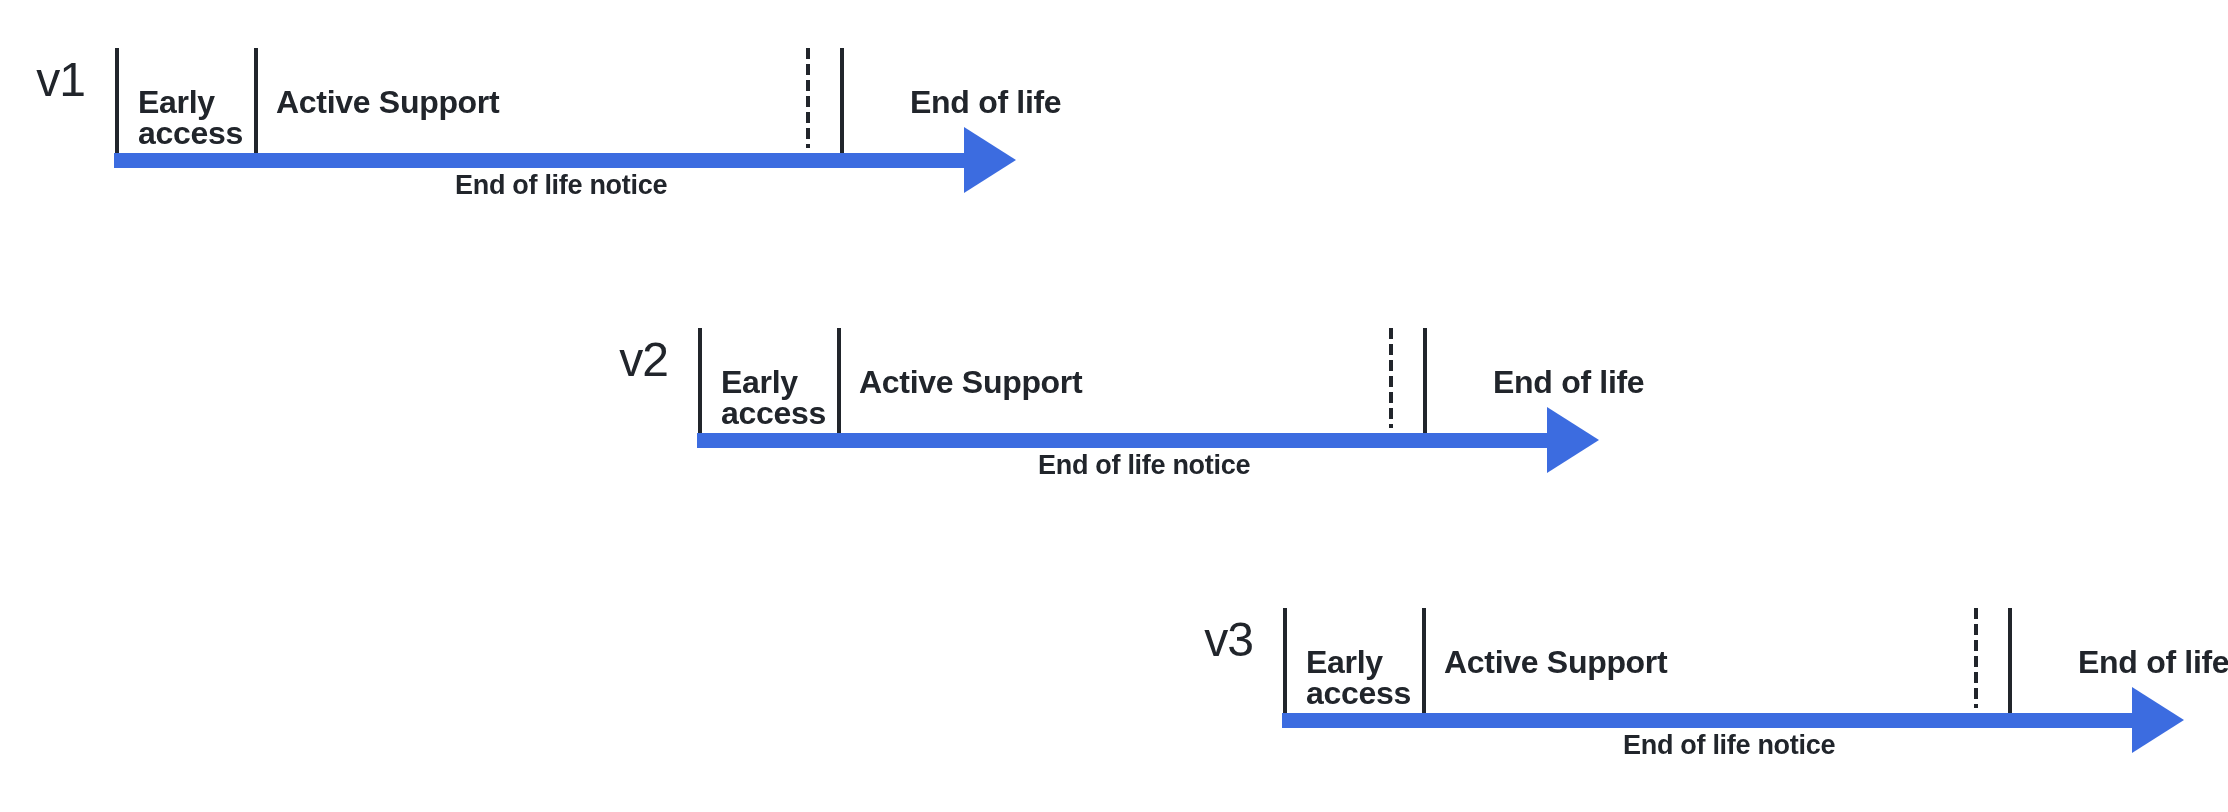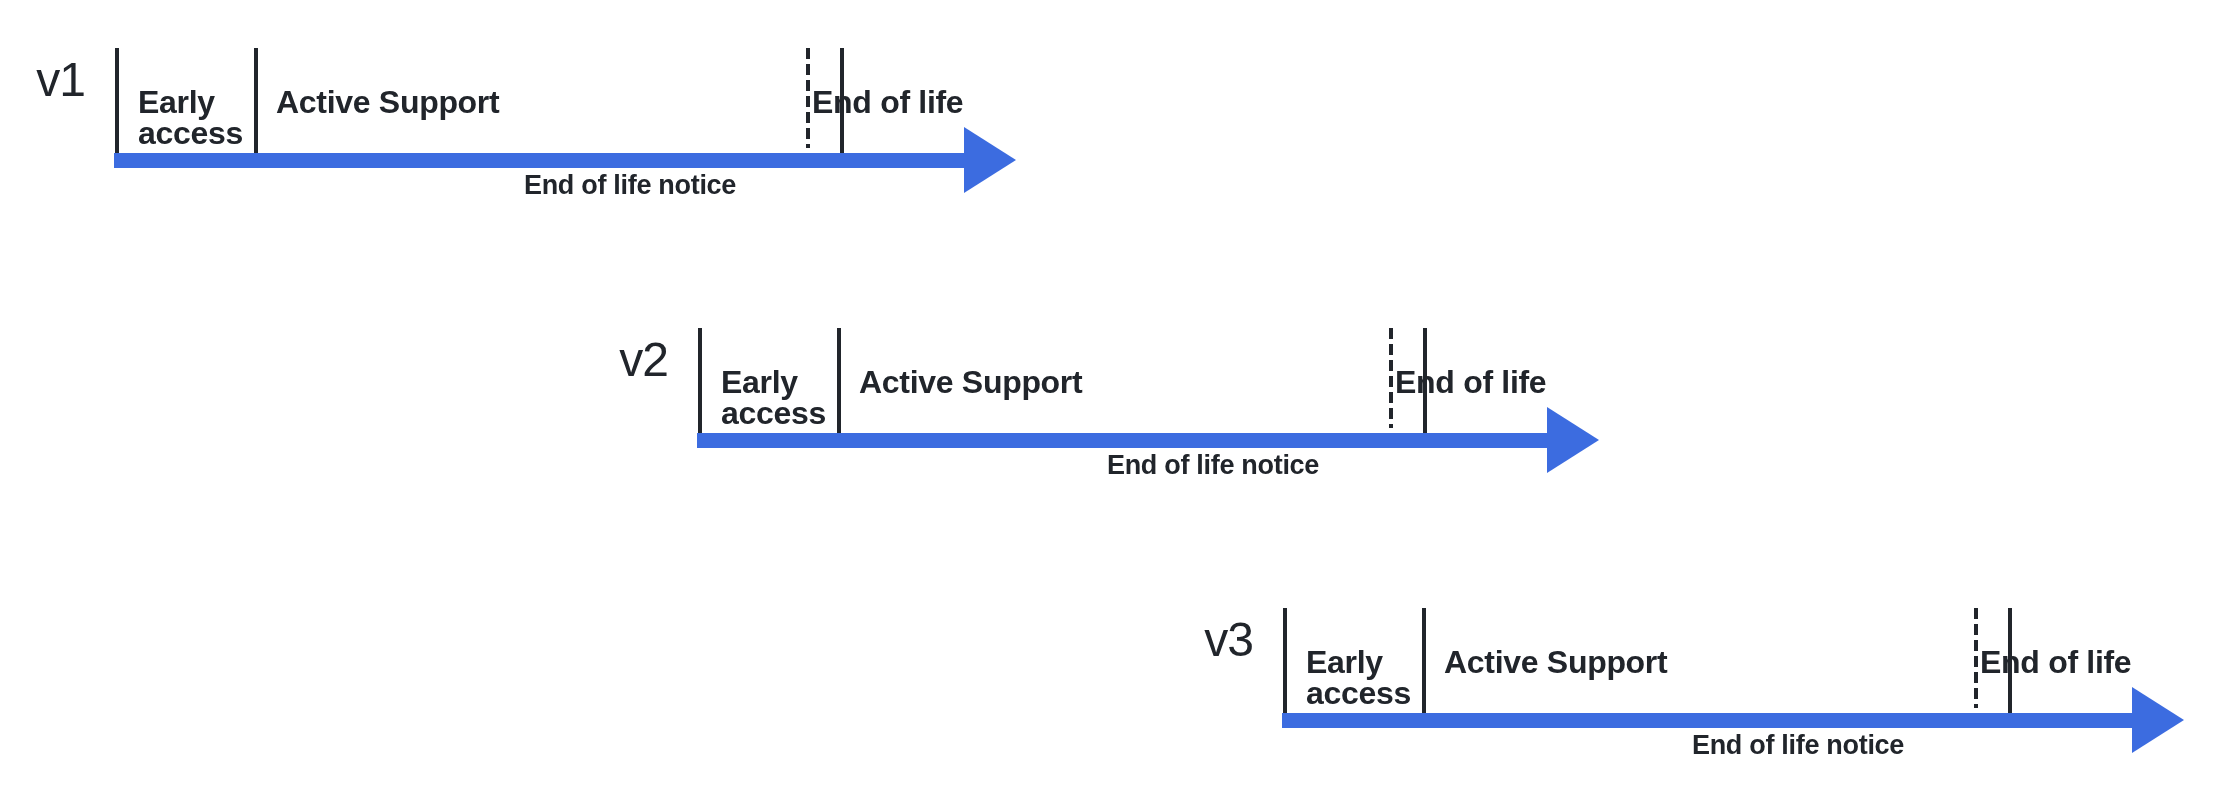--- a/index.html
+++ b/index.html
@@ -62,21 +62,21 @@
     position: absolute;
     top: 19px;
     font-size: 32px;
     font-weight: 700;
     line-height: 31px;
     letter-spacing: -0.3px;
     margin-top: 48px;
   }
   .phase-label.early  { left: 138px; width: 120px; }
   .phase-label.active { left: 276px; white-space: nowrap; text-align: center; }
-  .phase-label.eol    { left: 812px; white-space: nowrap; }
+  .phase-label.eol    { left: 910px; white-space: nowrap; }
 
   .arrow-bar {
     position: absolute;
     left: 114px;
     top: 133px;
     width: 852px;
     height: 15px;
     background: var(--arrow);
   }
   .arrow-head {
@@ -86,21 +86,21 @@
     width: 0; height: 0;
     border-top: 33px solid transparent;
     border-bottom: 33px solid transparent;
     border-left: 52px solid var(--arrow);
   }
   .notice-label {
     position: absolute;
     left: 455px;
     top: 150px;
     width: 350px;
-    text-align: center;
+    text-align: left;
     font-size: 27px;
     font-weight: 700;
     line-height: 31px;
     letter-spacing: -0.3px;
   }
 </style>
 </head>
 <body>
 
 <div class="timeline-row row-v1">

